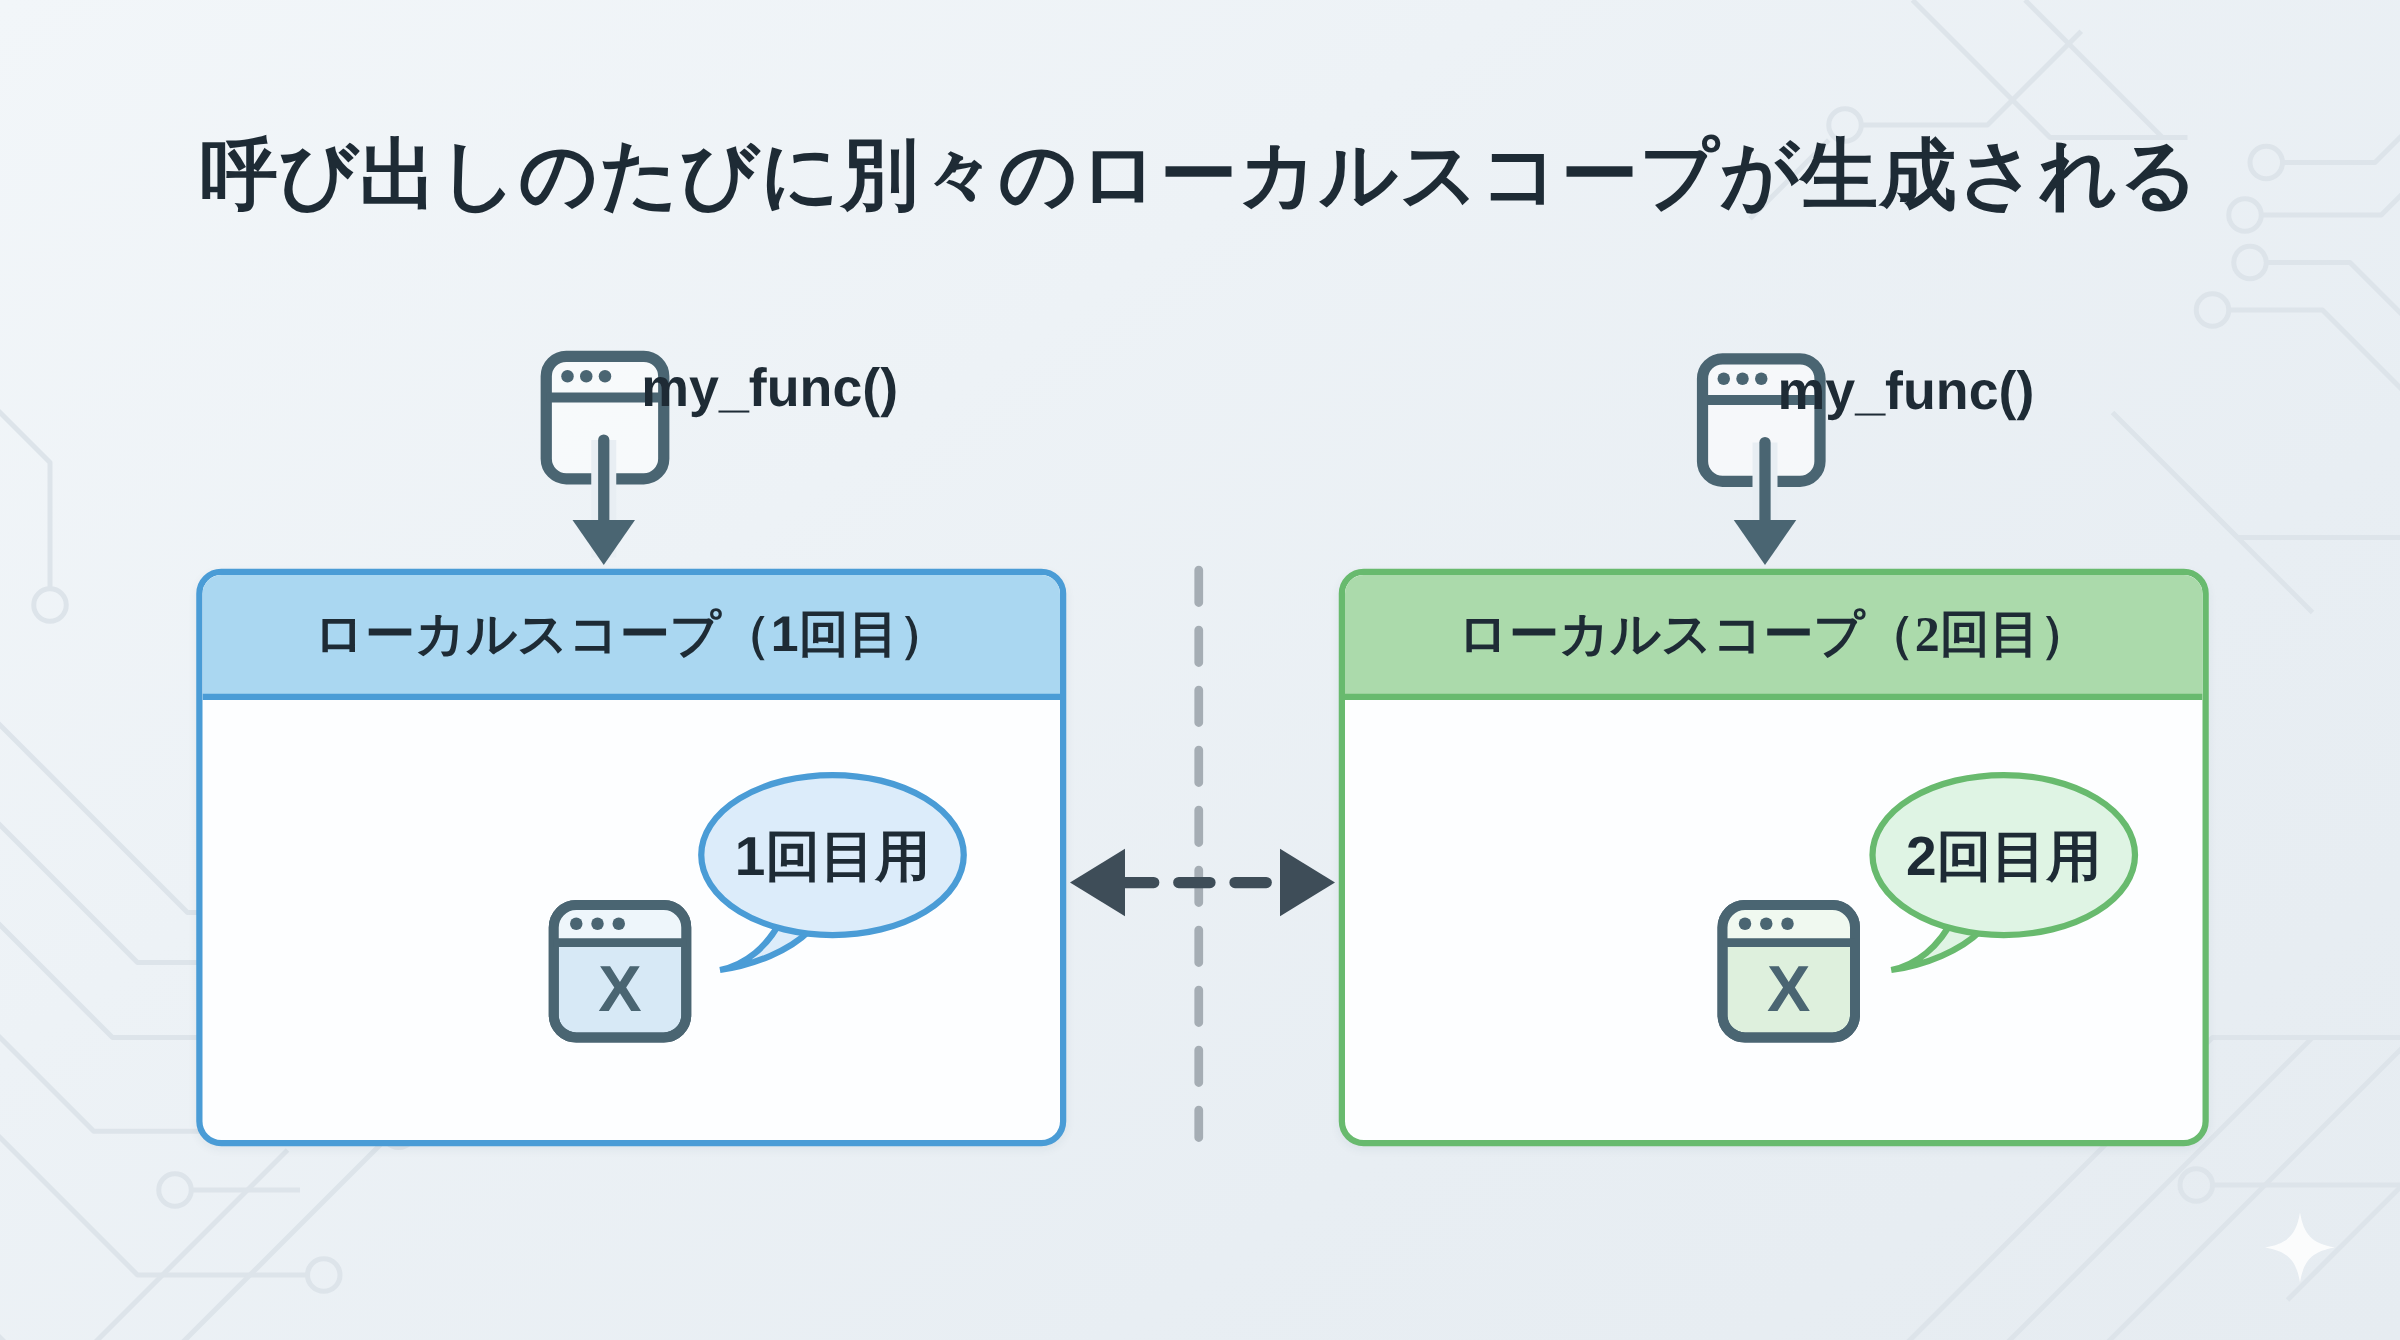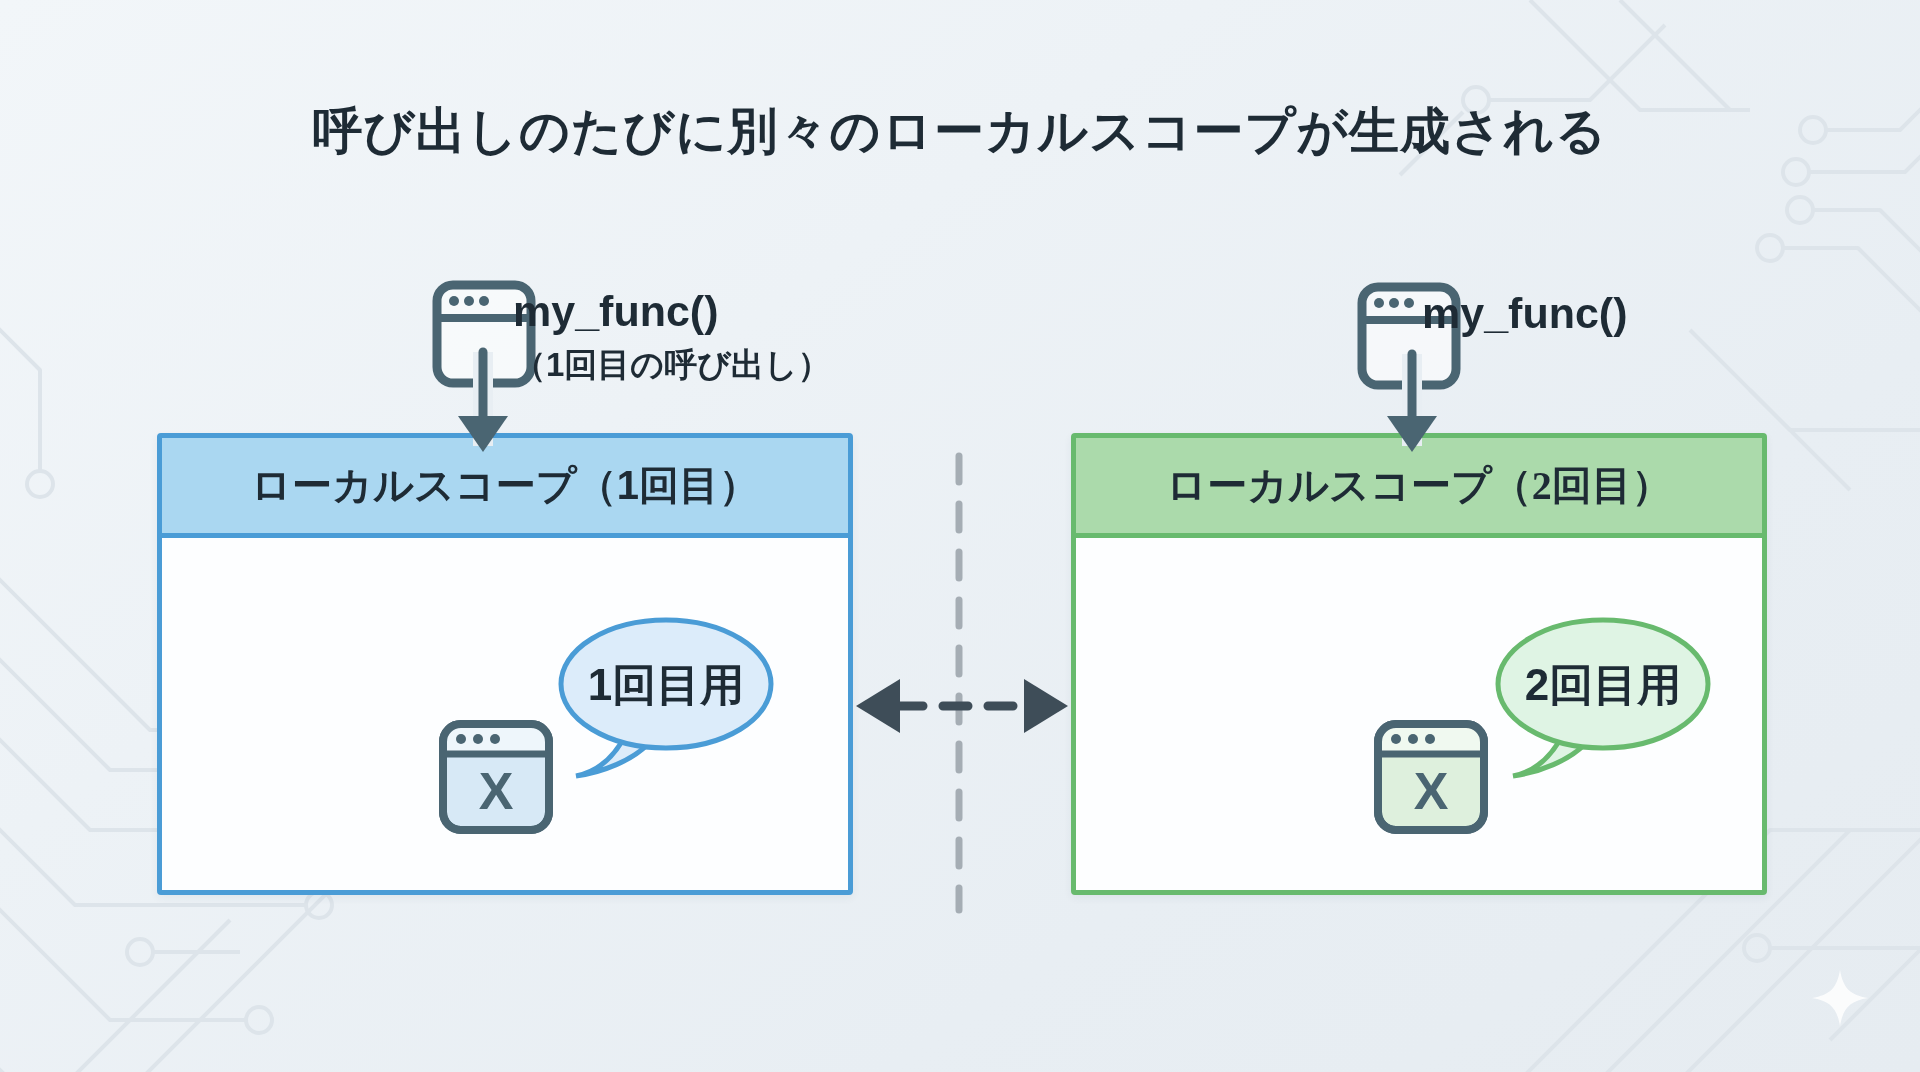--- a/index.html
+++ b/index.html
@@ -12,37 +12,37 @@
   *{margin:0;padding:0;box-sizing:border-box;}
   body{font-family:"Liberation Sans","DejaVu Sans",sans-serif;background:#dfe6ec;}
   .stage{position:relative;width:1920px;height:1072px;overflow:hidden;
          background:linear-gradient(145deg,var(--bg-1) 0%,var(--bg-2) 70%,#e6ecf1 100%);}
   svg{display:block;}
   .layer{position:absolute;left:0;top:0;width:1920px;height:1072px;pointer-events:none;}
   .circuit .trace path{stroke:var(--circuit);stroke-width:4;fill:none;stroke-linejoin:round;}
   .circuit .trace circle{stroke:var(--circuit);stroke-width:4;fill:transparent;}
 
   .page-title{position:absolute;left:0;top:98px;width:1920px;text-align:center;
-    font-size:50px;font-weight:800;color:var(--ink);letter-spacing:1px;}
+    font-size:62px;font-weight:800;color:var(--ink);letter-spacing:1px;}
 
   .call-text{position:absolute;width:360px;text-align:left;color:var(--ink);}
   .call-text .func{font-size:43px;font-weight:800;line-height:1.1;}
   .call-text .note{font-size:33px;font-weight:700;margin-top:8px;}
   .call-text.left{left:513px;top:288px;}
   .call-text.right{left:1422px;top:290px;}
 
   .win-icon{position:absolute;width:104px;height:108px;}
   .win-icon.left{left:432px;top:280px;}
   .win-icon.right{left:1357px;top:282px;}
   .win-frame{fill:rgba(255,255,255,.55);stroke:var(--slate);stroke-width:9;}
   .win-bar{stroke:var(--slate);stroke-width:8;}
   .win-dot{fill:var(--slate);}
 
-  .scope-box{position:absolute;top:433px;width:696px;height:462px;border:5px solid;
-    border-radius:4px;background:var(--box-body);overflow:hidden;
+  .scope-box{position:absolute;top:455px;width:696px;height:462px;border:5px solid;
+    border-radius:20px;background:var(--box-body);overflow:hidden;
     box-shadow:0 3px 8px rgba(40,60,80,.06);}
   .scope-box.blue{left:157px;border-color:var(--blue-border);}
   .scope-box.green{left:1071px;border-color:var(--green-border);}
   .scope-header{height:100px;display:flex;align-items:center;justify-content:center;
     font-size:40px;font-weight:800;color:var(--ink);border-bottom:5px solid;}
   .scope-box.blue  .scope-header{background:var(--blue-header);border-color:var(--blue-border);}
   .scope-box.green .scope-header{background:var(--green-header);border-color:var(--green-border);font-family:Liberation Serif, serif;}
 
   .bubble{position:absolute;width:236px;height:178px;}
   .bubble.left{left:548px;top:612px;}
@@ -189,21 +189,20 @@
   <svg class="win-icon right" viewBox="0 0 104 108">
     <rect class="win-frame" x="5" y="5" width="94" height="98" rx="16"></rect>
     <line class="win-bar" x1="5" y1="38" x2="99" y2="38"></line>
     <circle class="win-dot" cx="22" cy="21" r="5"></circle>
     <circle class="win-dot" cx="37" cy="21" r="5"></circle>
     <circle class="win-dot" cx="52" cy="21" r="5"></circle>
   </svg>
 
   <div class="call-text left">
     <div class="func">my_func()</div>
-    <div class="note">（1回目の呼び出し）</div>
   </div>
   <div class="call-text right">
     <div class="func">my_func()</div>
   </div>
 
   <svg class="layer arrows" viewBox="0 0 1920 1072">
 
     <line class="vdash" x1="959" y1="456" x2="959" y2="910"></line>
 
     <g>

